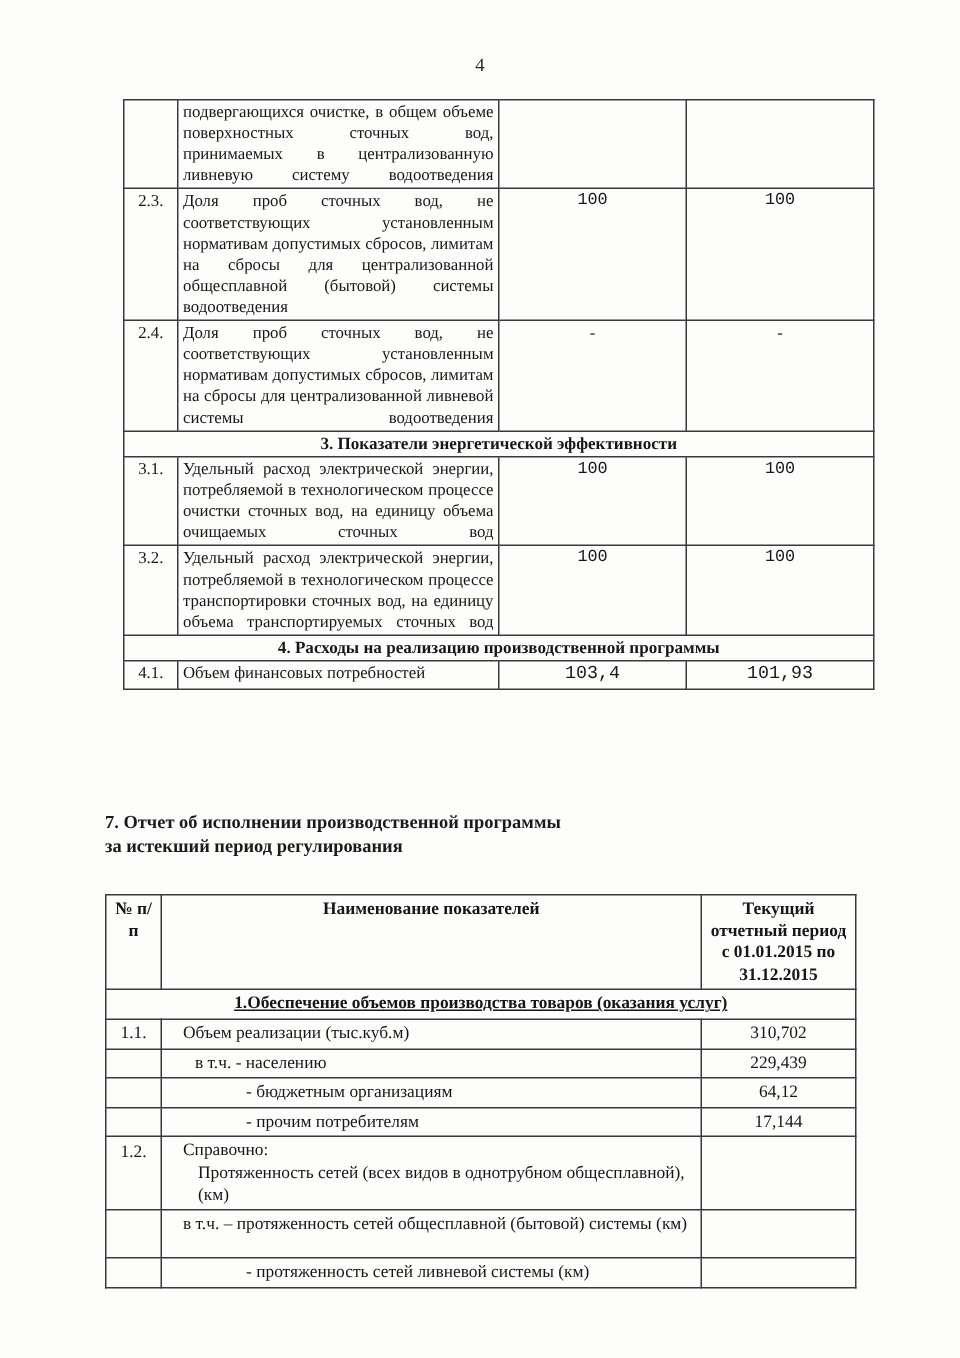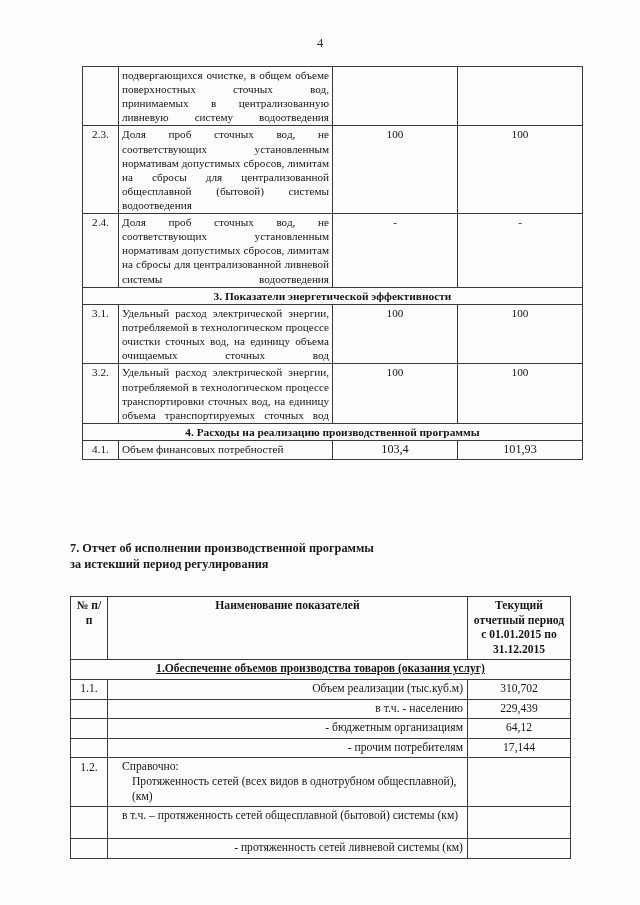--- a/index.html
+++ b/index.html
@@ -50,20 +50,21 @@
     hyphens: none;
   }
   .just-last-left {
     text-align: justify;
     text-align-last: left;
     margin-left: 19px;
   }
   .num {
     text-align: center;
     vertical-align: middle;
+    font-family: Liberation Mono, monospace;
   }
   .num-top {
     text-align: center;
     vertical-align: top;
   }
   .idx {
     text-align: center;
     vertical-align: top;
     padding-top: 2px;
   }
@@ -108,21 +109,21 @@
     padding: 2px 4px;
   }
   .hdr {
     text-align: center;
     font-weight: bold;
     vertical-align: middle;
     line-height: 1.3;
   }
   .lbl {
     vertical-align: middle;
-    text-align: right;
+    text-align: left;
     margin-top: 48px;
   }
   .lbl-top {
     vertical-align: top;
     text-align: left;
     line-height: 1.3;
   }
   .ind1 { padding-left: 22px !important; }
   .ind2 { padding-left: 56px !important; }
   .ind-sub { padding-left: 14px !important; }

